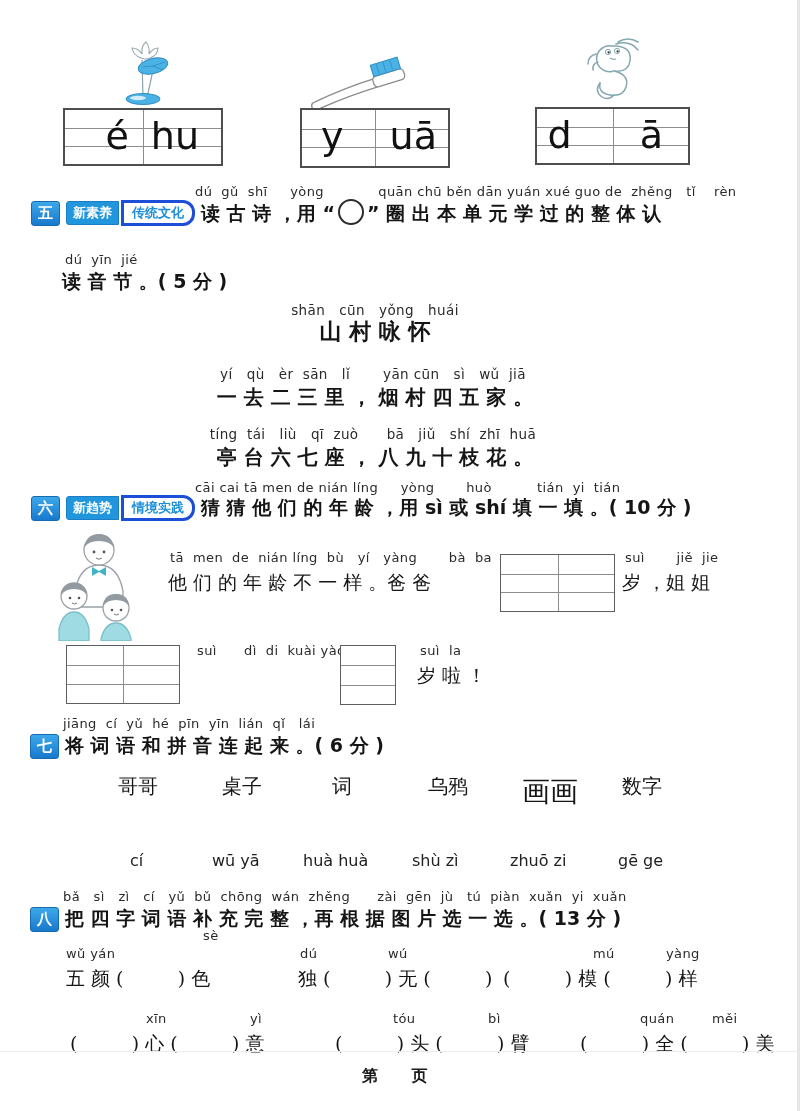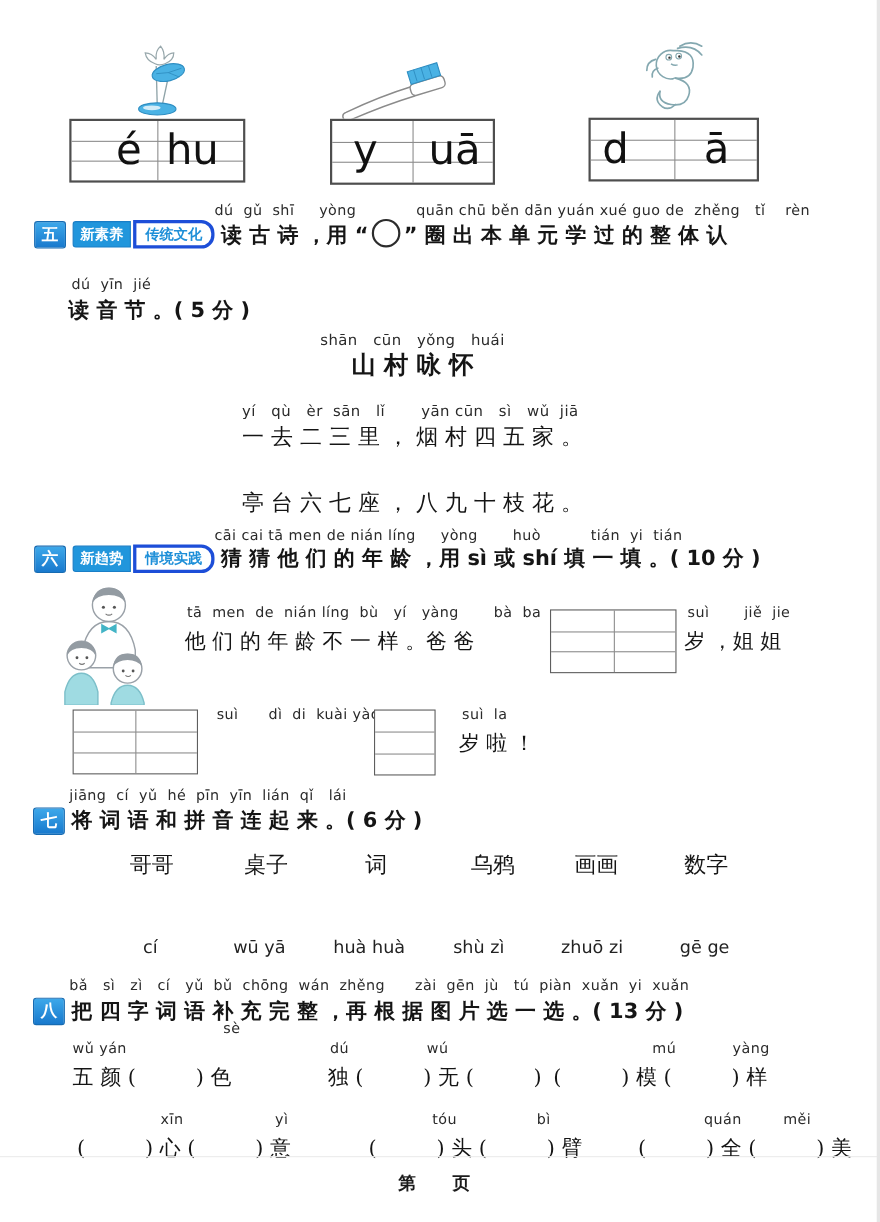--- a/index.html
+++ b/index.html
@@ -21,21 +21,21 @@
   .numsq{width:27px;height:23px;flex:0 0 auto;background:linear-gradient(180deg,#3da8ea,#1879cd);
          border:1px solid #166bb2;border-radius:3px;color:#fff;font-size:15px;font-weight:700;
          display:flex;align-items:center;justify-content:center;}
   .tag1{background:#2196dc;color:#fff;font-size:13px;font-weight:700;padding:2px 6px;
         border:1px solid #1a7ec6;border-radius:3px 0 0 3px;white-space:nowrap;}
   .tag2{background:#fff;color:#1e8fd8;font-size:13px;font-weight:700;padding:1px 8px;
         border:3px solid #1d4ed8;border-radius:0 12px 12px 0;margin-left:-4px;white-space:nowrap;}
   .hline{font-size:19px;font-weight:700;color:#151515;white-space:pre;}
   .circle-mark{display:inline-block;width:22px;height:22px;border:2px solid #2c2c2c;
         border-radius:50%;vertical-align:-5px;margin:0 3px;background:#fff;}
-  .serif20{font-family:"DejaVu Serif","Liberation Serif",serif;font-size:20px;font-weight:400;}
+  .serif20{font-family:"DejaVu Serif","Liberation Serif",serif;font-size:20px;font-weight:700;}
   .poemtitle{font-family:"DejaVu Serif","Liberation Serif",serif;font-size:22px;font-weight:700;}
   .s7py{position:absolute;font-size:16px;color:#222;white-space:pre;}
   .footer{position:absolute;font-size:16px;font-weight:700;white-space:pre;}
   .scanline{position:absolute;left:0;right:0;top:1051px;height:1px;background:#ececec;}
   .scanedge{position:absolute;top:0;right:0;width:3px;height:100%;background:#e6e6e6;}
   svg{position:absolute;}
 </style>
 </head>
 <body>
 
@@ -104,20 +104,21 @@
     <div class="tag2">传统文化</div>
     <div class="hline"><span>读 古 诗 ，用 “</span><span class="circle-mark"></span><span>” 圈 出 本 单 元 学 过 的 整 体 认</span></div>
   </div>
   <span class="py" style="left:65px;top:252px">dú  yīn  jié</span>
   <span class="cn" style="left:62px;top:269px">读 音 节 。( 5 分 )</span>
 
   <span class="py center" style="left:375px;top:302px;font-size:13.5px">shān   cūn   yǒng   huái</span>
   <span class="cn center poemtitle" style="left:375px;top:317px">山 村 咏 怀</span>
   <span class="py center" style="left:373px;top:366px;font-size:13.5px">yí   qù   èr  sān   lǐ       yān cūn   sì   wǔ  jiā</span>
   <span class="cn center serif20" style="left:375px;top:384px">一 去 二 三 里 ， 烟 村 四 五 家 。</span>
+  <span class="py center" style="left:373px;top:426px;font-size:13.5px">tíng  tái   liù   qī  zuò      bā   jiǔ   shí  zhī  huā</span>
   <span class="cn center serif20" style="left:375px;top:444px">亭 台 六 七 座 ， 八 九 十 枝 花 。</span>
 
   <span class="py" style="left:195px;top:480px">cāi cai tā men de nián líng     yòng       huò          tián  yi  tián</span>
   <div class="hdr" style="left:31px;top:495px">
     <div class="numsq">六</div>
     <div class="tag1">新趋势</div>
     <div class="tag2">情境实践</div>
     <div class="hline">猜 猜 他 们 的 年 龄 ，用 sì 或 shí 填 一 填 。( 10 分 )</div>
   </div>
 
@@ -168,21 +169,21 @@
 
   <span class="py" style="left:63px;top:716px">jiāng  cí  yǔ  hé  pīn  yīn  lián  qǐ   lái</span>
   <div class="hdr" style="left:30px;top:733px">
     <div class="numsq">七</div>
     <div class="hline">将 词 语 和 拼 音 连 起 来 。( 6 分 )</div>
   </div>
   <span class="cn kai" style="left:118px;top:773px;font-size:20px">哥哥</span>
   <span class="cn kai" style="left:222px;top:773px;font-size:20px">桌子</span>
   <span class="cn kai" style="left:332px;top:773px;font-size:20px">词</span>
   <span class="cn kai" style="left:428px;top:773px;font-size:20px">乌鸦</span>
-  <span class="cn kai" style="left:522px;top:773px;font-size:20px">画画</span>
+  <span class="cn kai" style="left:522px;top:773px;font-size:28px">画画</span>
   <span class="cn kai" style="left:622px;top:773px;font-size:20px">数字</span>
   <span class="s7py" style="left:130px;top:851px">cí</span>
   <span class="s7py" style="left:212px;top:851px">wū yā</span>
   <span class="s7py" style="left:303px;top:851px">huà huà</span>
   <span class="s7py" style="left:412px;top:851px">shù zì</span>
   <span class="s7py" style="left:510px;top:851px">zhuō zi</span>
   <span class="s7py" style="left:618px;top:851px">gē ge</span>
 
   <span class="py" style="left:63px;top:889px">bǎ   sì   zì   cí   yǔ  bǔ  chōng  wán  zhěng      zài  gēn  jù   tú  piàn  xuǎn  yi  xuǎn</span>
   <div class="hdr" style="left:30px;top:906px">

